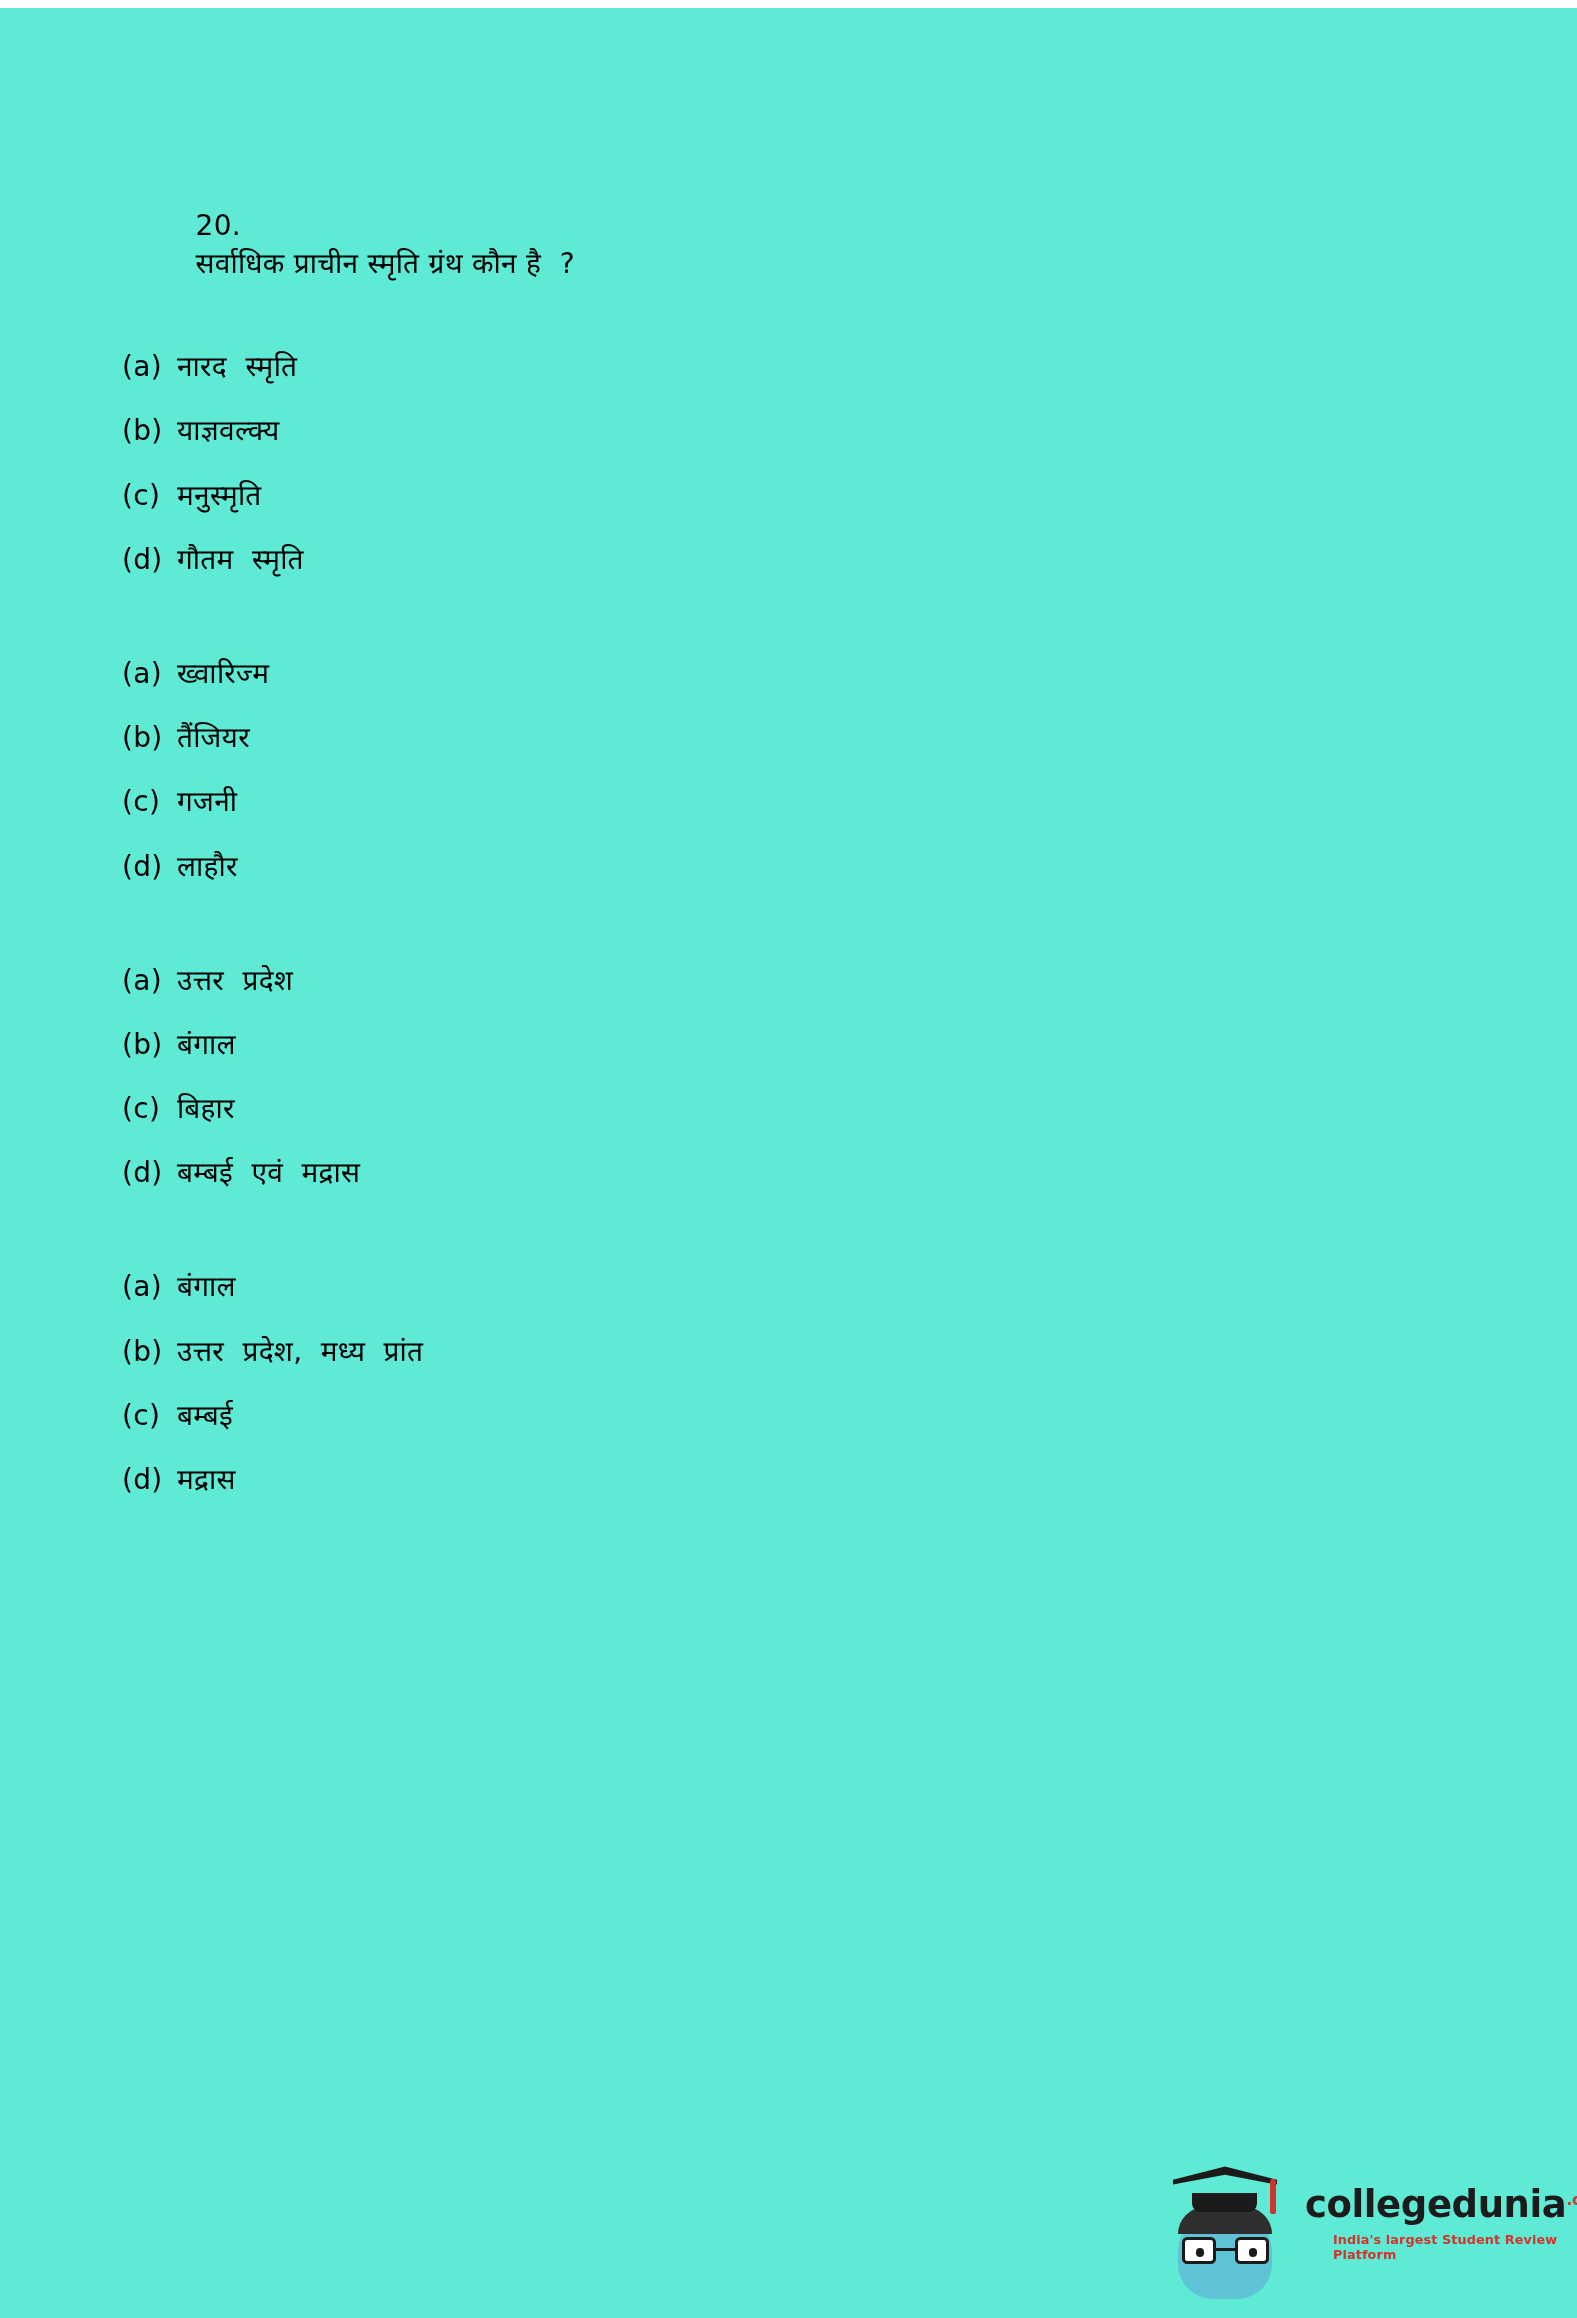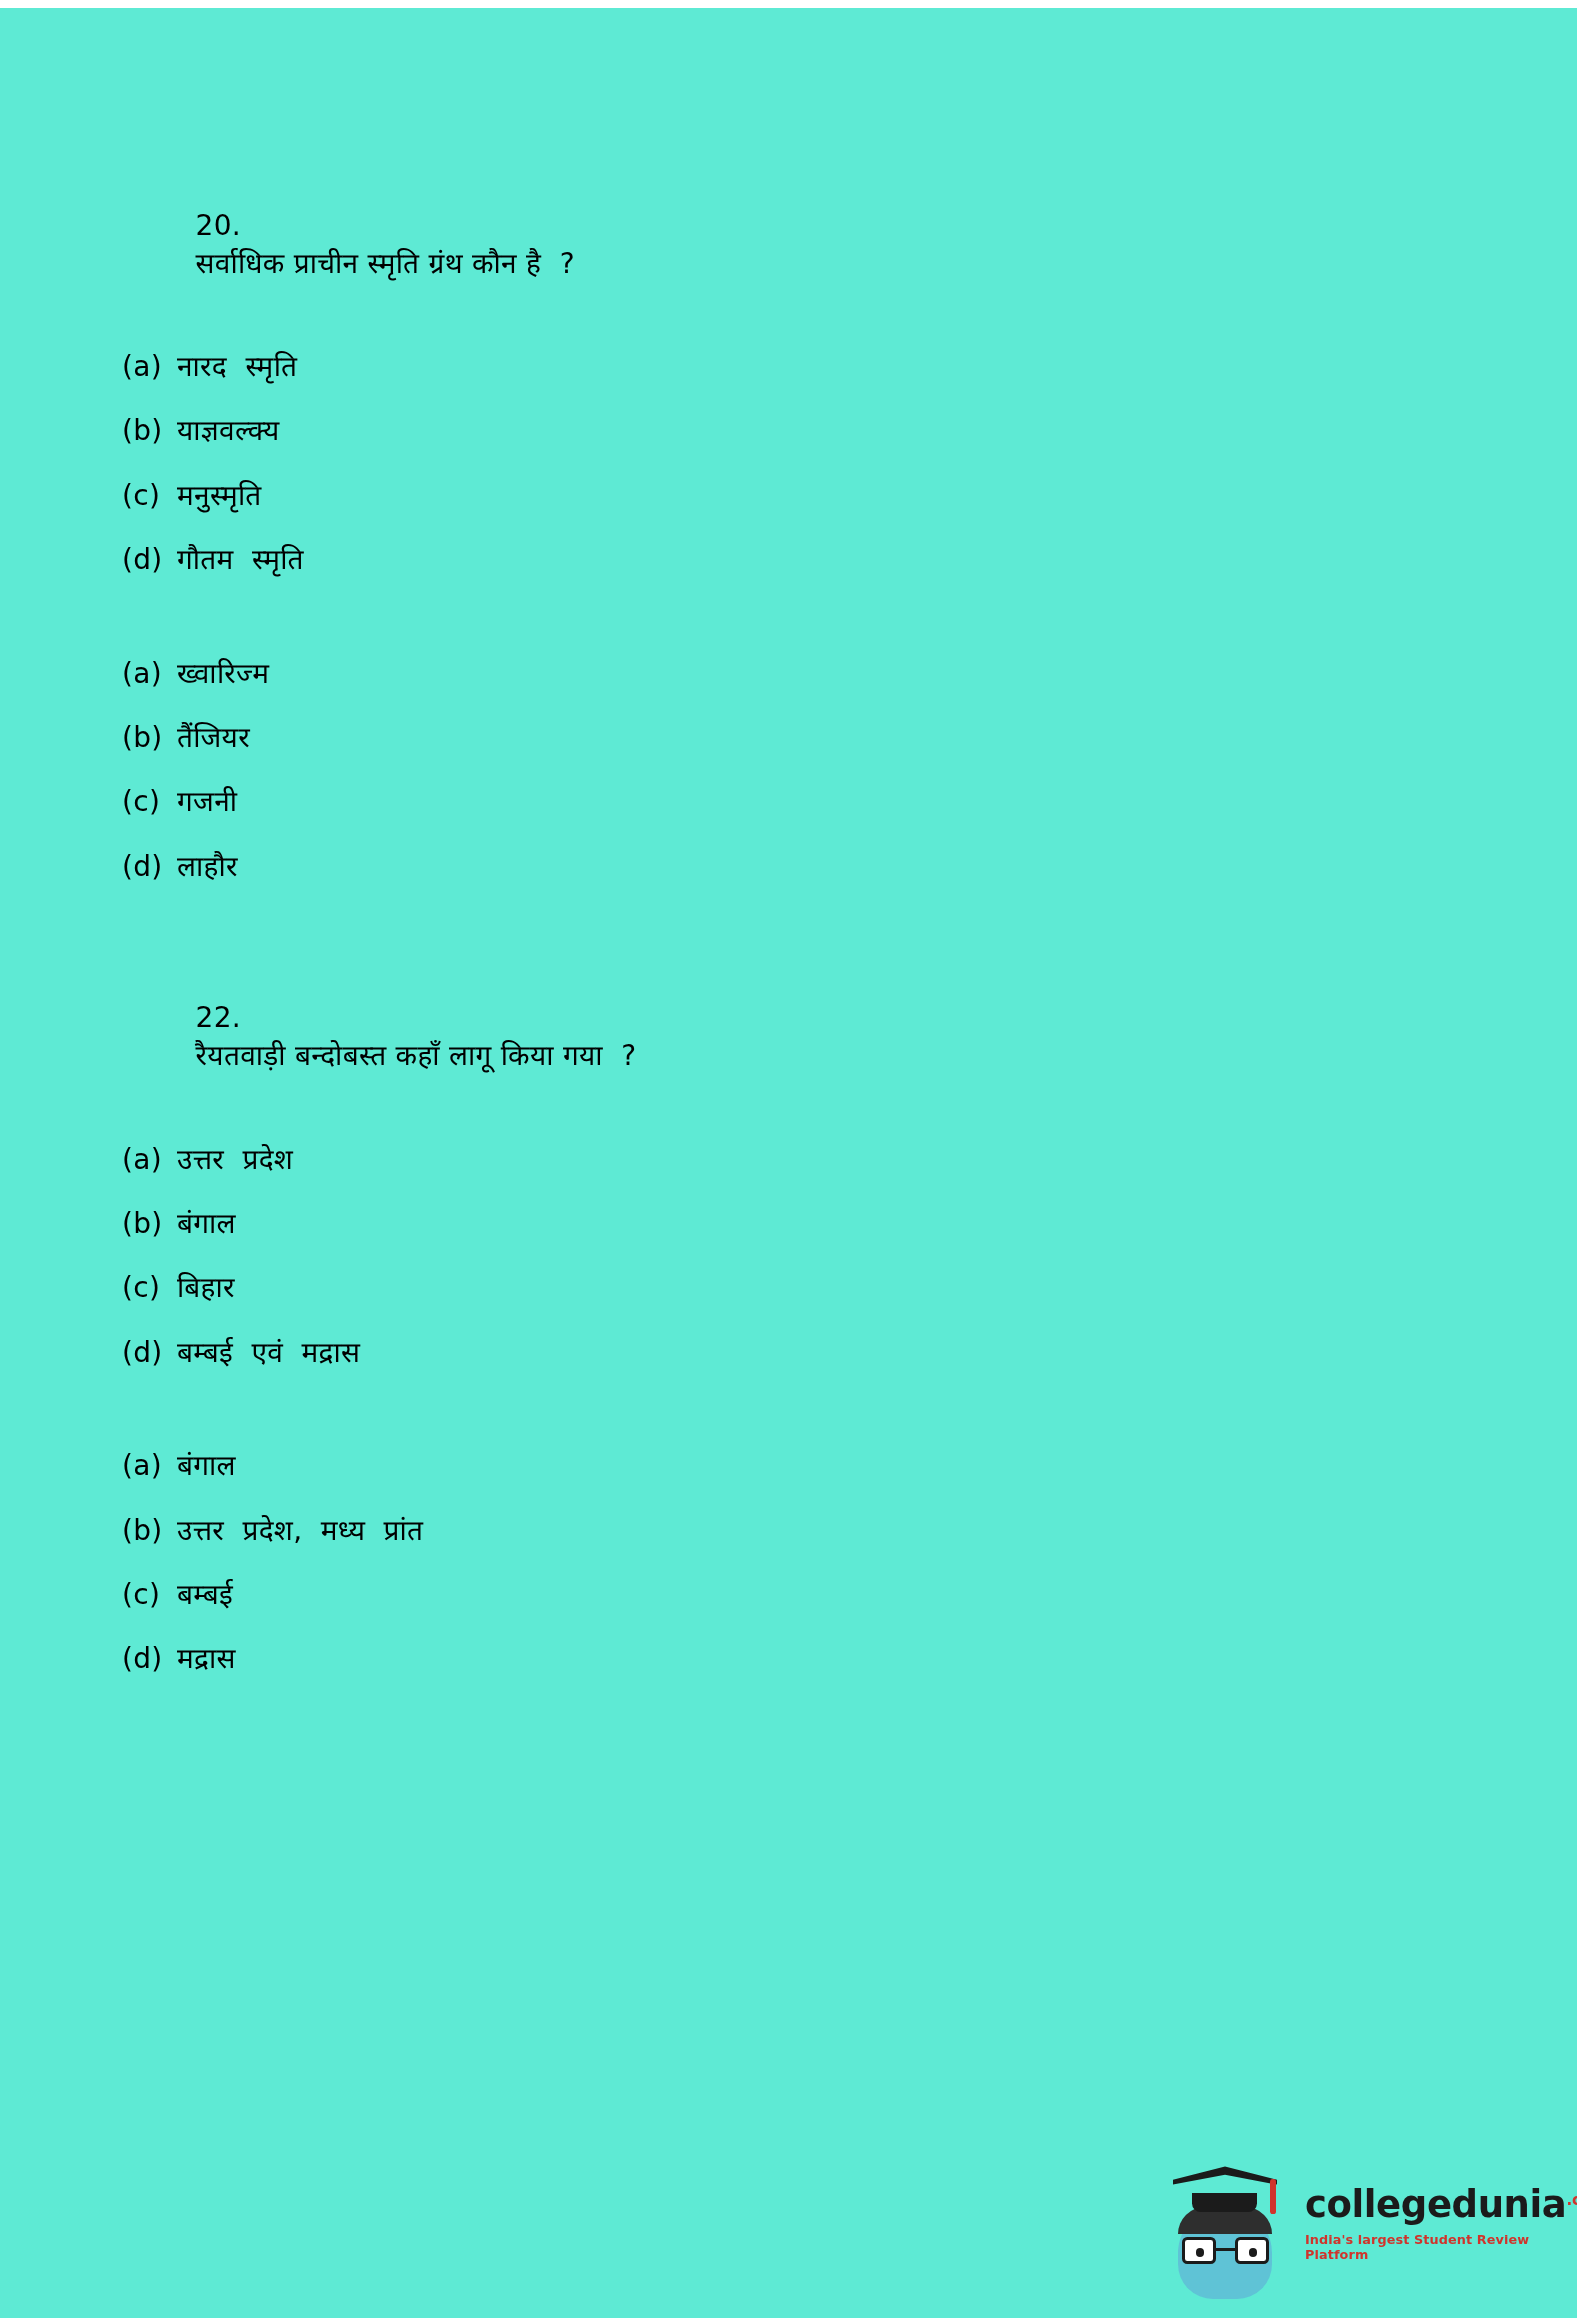--- a/index.html
+++ b/index.html
@@ -171,20 +171,21 @@
     vertical-align: 12.4px;
     letter-spacing: 0;
   }
   .logo-tag {
     margin-top: 8.8px;
     font-size: 12.8px;
     color: #d0342c;
     font-weight: bold;
     letter-spacing: 0.1px;
     font-family: "DejaVu Sans", sans-serif;
+    margin-left: 28px;
   }
 </style>
 </head>
 <body>
 
 <div class="page">
 
   <div class="content">
 
     <div class="question-block">
@@ -223,24 +224,20 @@
         <span class="label">(c)</span>
         <span class="otext">गजनी</span>
       </div>
       <div class="option">
         <span class="label">(d)</span>
         <span class="otext">लाहौर</span>
       </div>
     </div>
 
     <div class="question-block">
-      <div class="q-text">
-        <span>22.</span>
-        <span>रैयतवाड़ी बन्दोबस्त कहाँ लागू किया गया  ?</span>
-      </div>
       <div class="option">
         <span class="label">(a)</span>
         <span class="otext">उत्तर  प्रदेश</span>
       </div>
       <div class="option">
         <span class="label">(b)</span>
         <span class="otext">बंगाल</span>
       </div>
       <div class="option">
         <span class="label">(c)</span>

